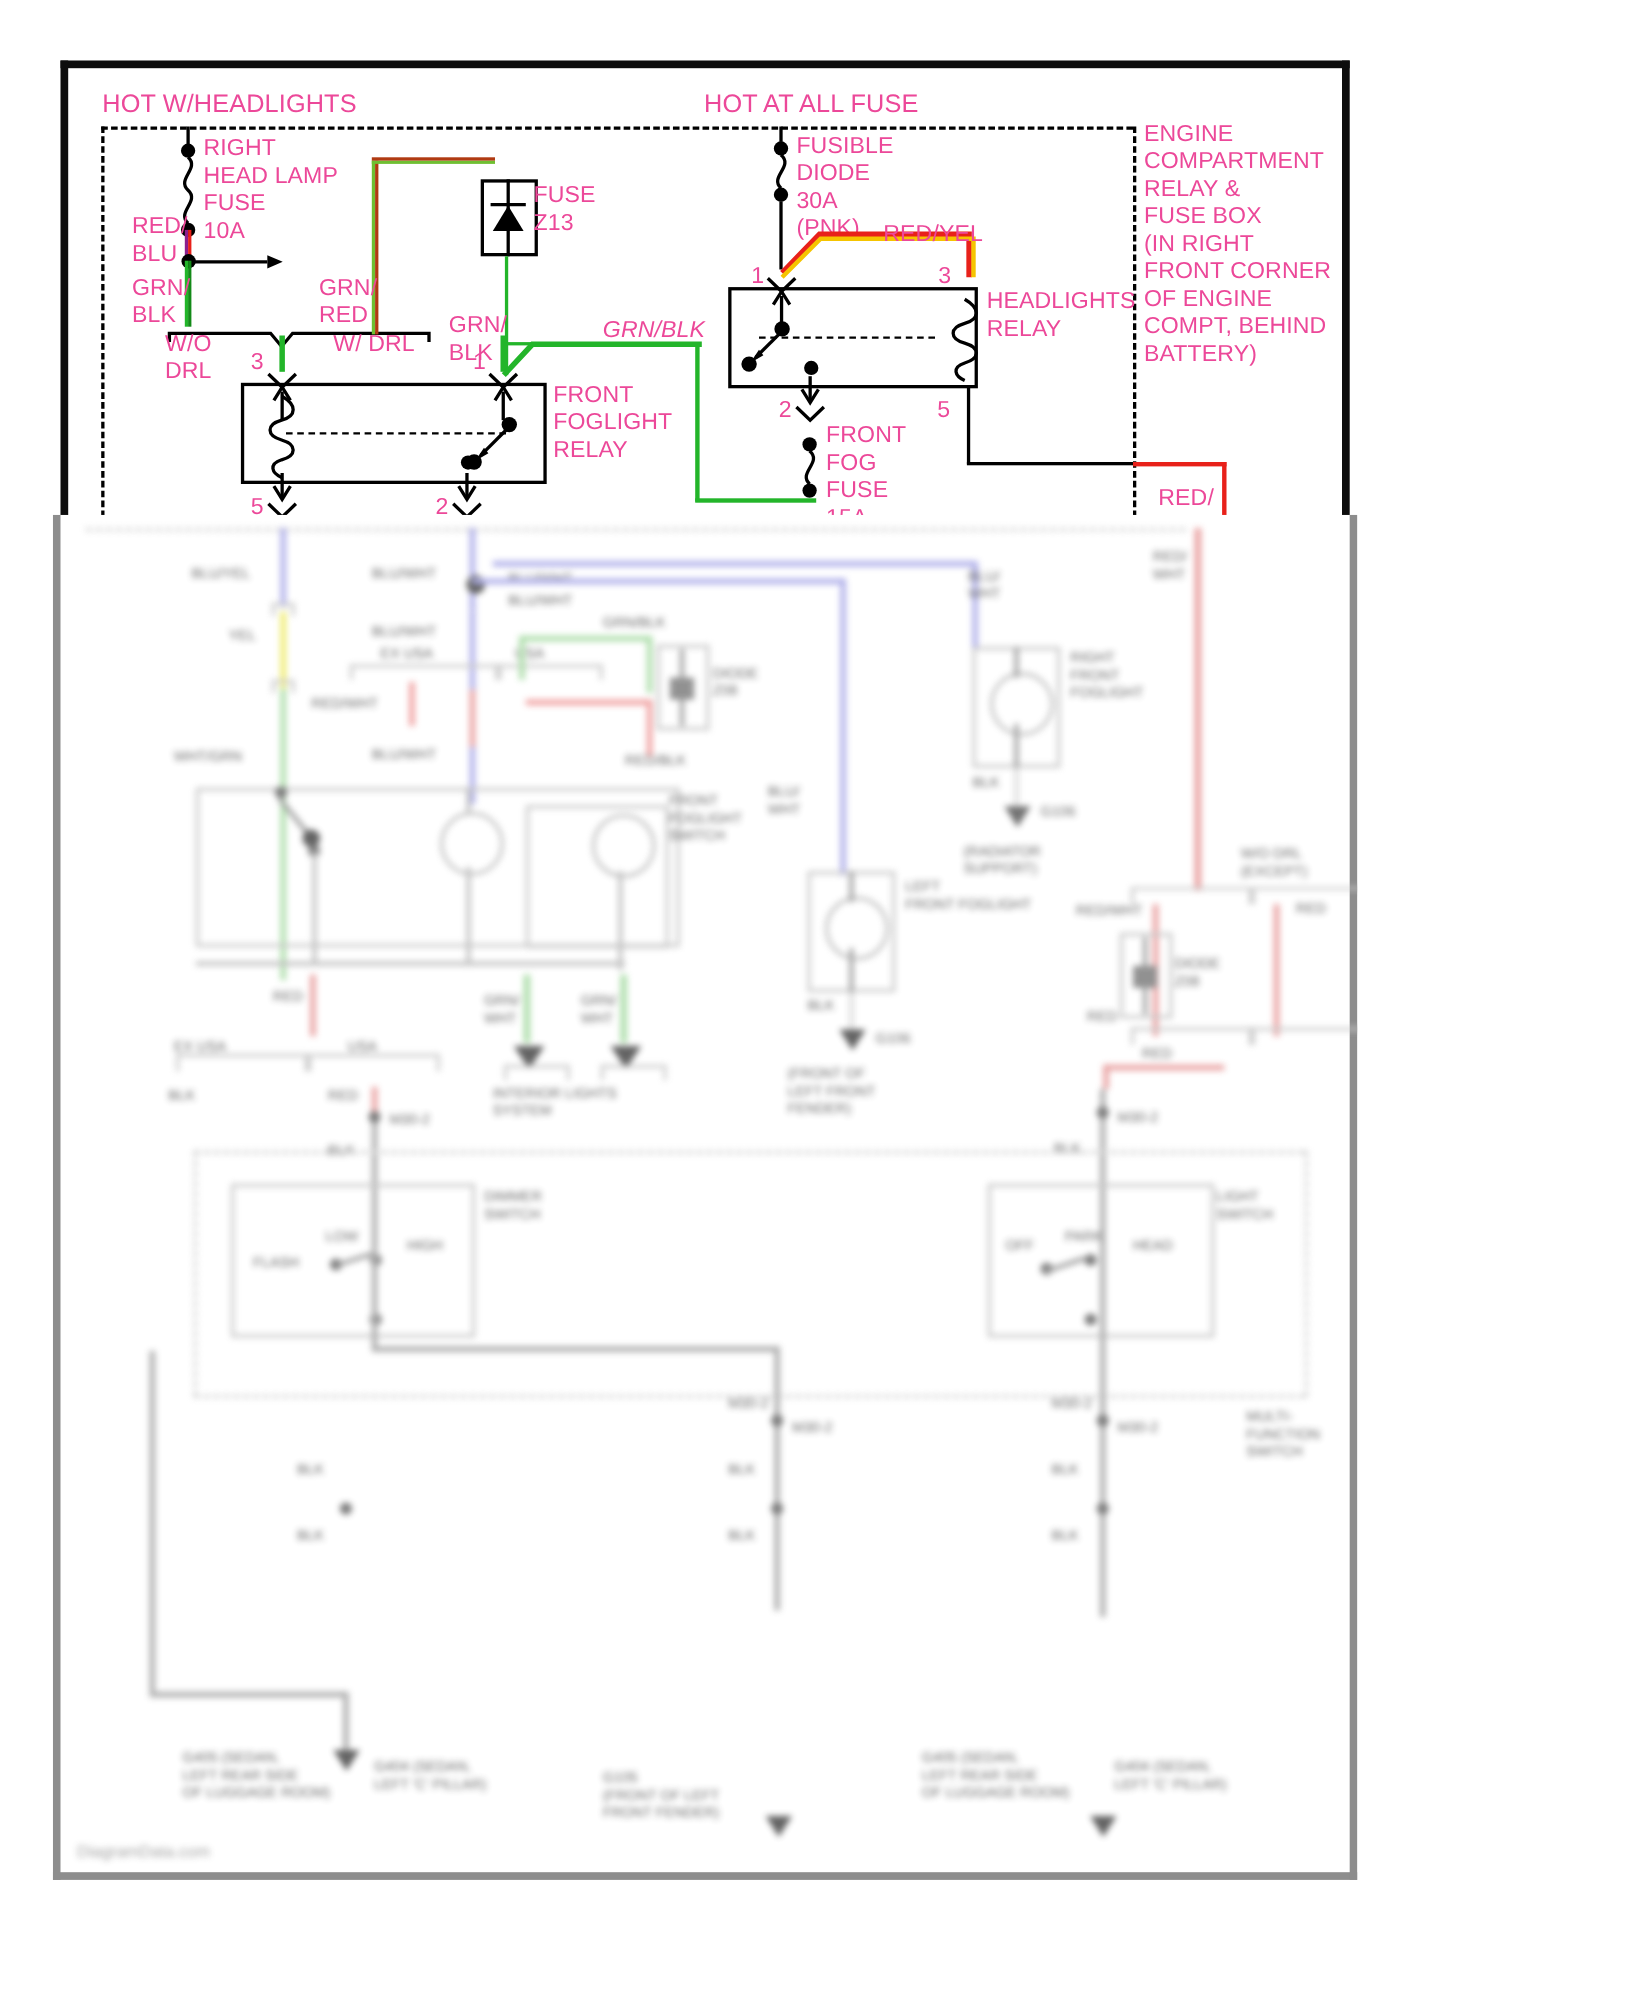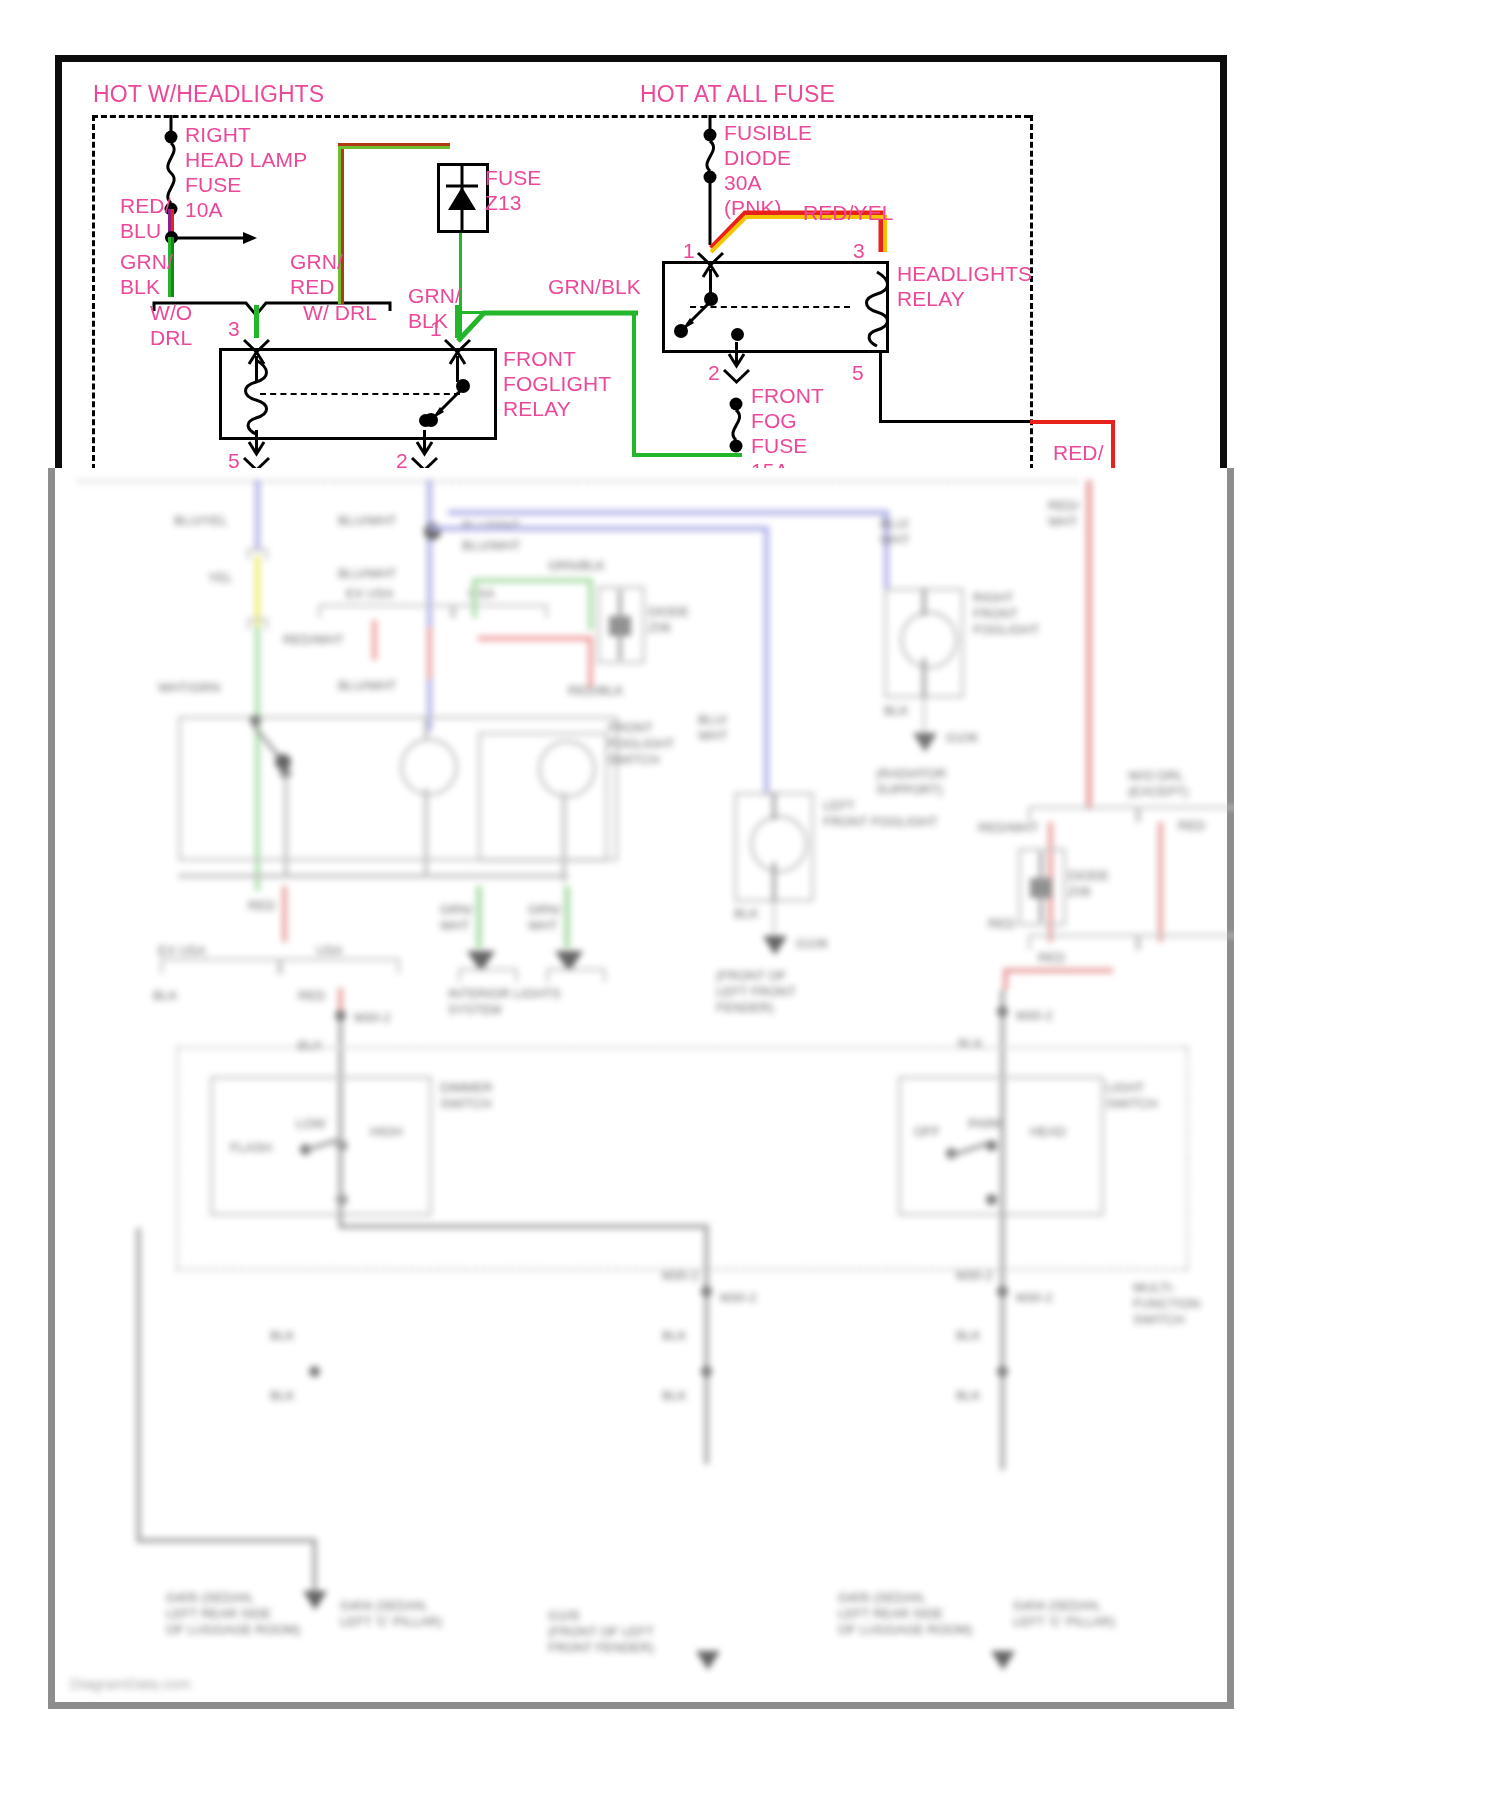--- a/index.html
+++ b/index.html
@@ -114,21 +114,21 @@
     <path d="M9,23 L41,23" stroke="#000" stroke-width="3" fill="none"></path>
   </svg>
   <div class="lbl" style="left:485px;top:165px;">FUSE
 Z13</div>
 
   <div class="wire vw gw" style="left:459px;top:233px;height:108px;"></div>
   <div class="lbl" style="left:408px;top:283px;">GRN/
 BLK</div>
 
   <div class="wire hw gw" style="left:459px;top:311px;width:176px;"></div>
-  <div class="lbl" style="left:548px;top:274px;">GRN/BLK</div>
+  <div class="lbl" style="left:548px;top:287px;font-style:italic;">GRN/BLK</div>
 
   <div class="wire vw gw" style="left:632px;top:311px;width:4px;height:145px;"></div>
   <div class="wire hw gw" style="left:632px;top:453px;width:110px;height:4px;"></div>
 
   <div class="box" style="left:219px;top:348px;width:278px;height:92px;"></div>
   <div class="lbl" style="left:503px;top:346px;">FRONT
 FOGLIGHT
 RELAY</div>
 
   <div class="wire vw gw" style="left:254px;top:305px;width:5px;height:33px;"></div>
@@ -241,20 +241,29 @@
 15A</div>
 
   <div class="wire vw" style="left:879px;top:350px;height:72px;"></div>
   <div class="wire hw" style="left:879px;top:420px;width:235px;"></div>
 
   <div class="wire vw rw" style="left:1111px;top:420px;width:4px;height:54px;"></div>
   <div class="wire hw rw" style="left:1030px;top:420px;width:85px;height:4px;"></div>
   <div class="lbl" style="left:1053px;top:440px;">RED/
 WHT</div>
 
+  <div class="lbl" style="left:1040px;top:109px;line-height:25px;">ENGINE
+COMPARTMENT
+RELAY &amp;
+FUSE BOX
+(IN RIGHT
+FRONT CORNER
+OF ENGINE
+COMPT, BEHIND
+BATTERY)</div>
 
   <div id="blur-region">
     <div id="blur-frame"></div>
     <div id="blur-inner">
 
       <div class="bdash-h" style="left:30px;top:12px;width:1000px;"></div>
 
       <div class="bwire bcol-blu" style="left:207px;top:12px;width:5px;height:72px;"></div>
       <div class="bwire bcol-yel" style="left:207px;top:88px;width:5px;height:70px;"></div>
       <div class="bwire bcol-grn" style="left:207px;top:158px;width:5px;height:100px;"></div>

